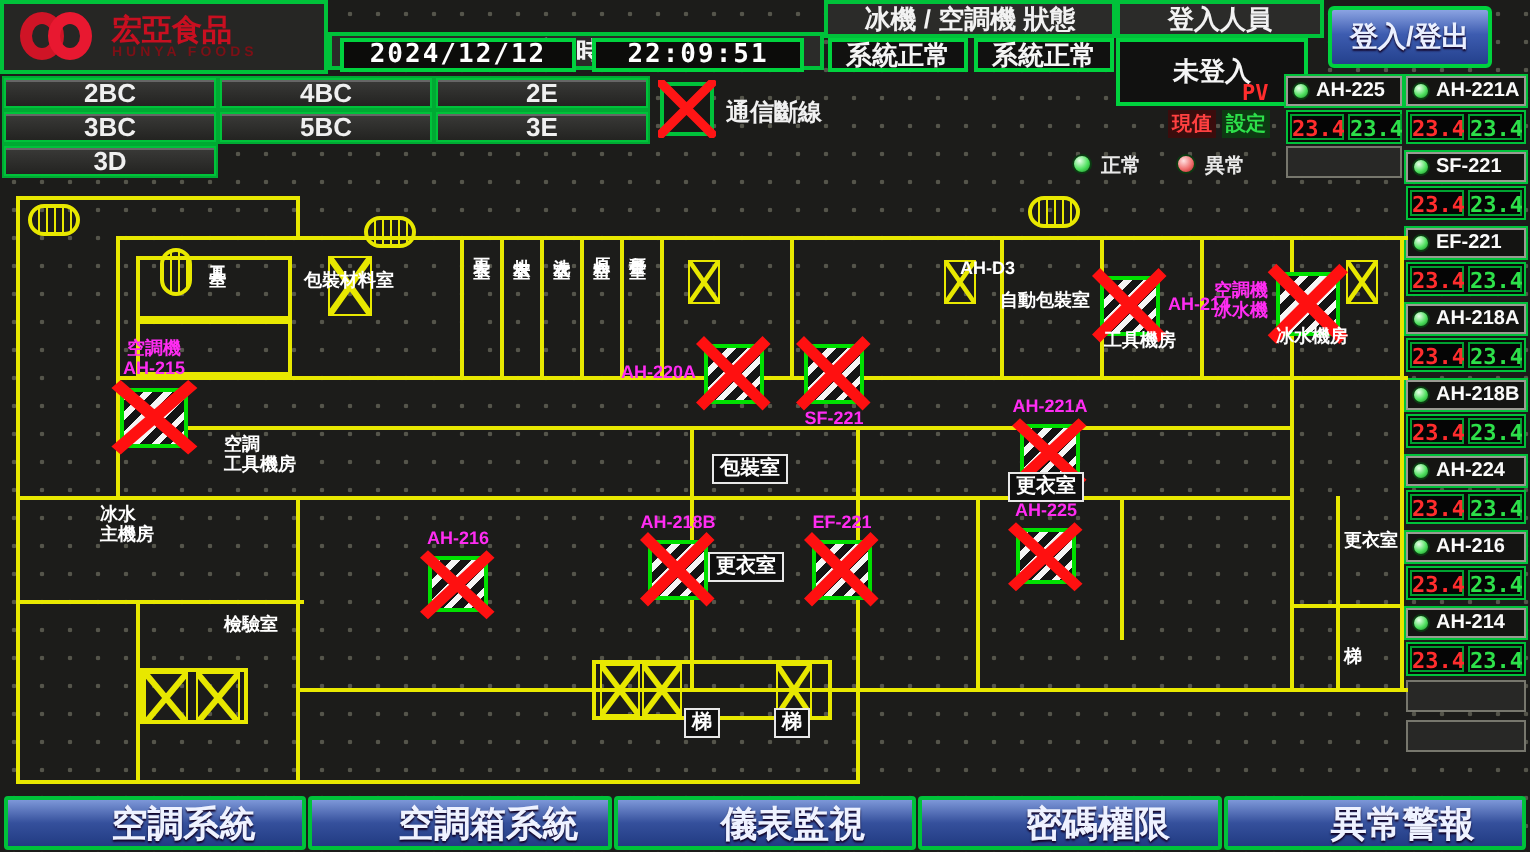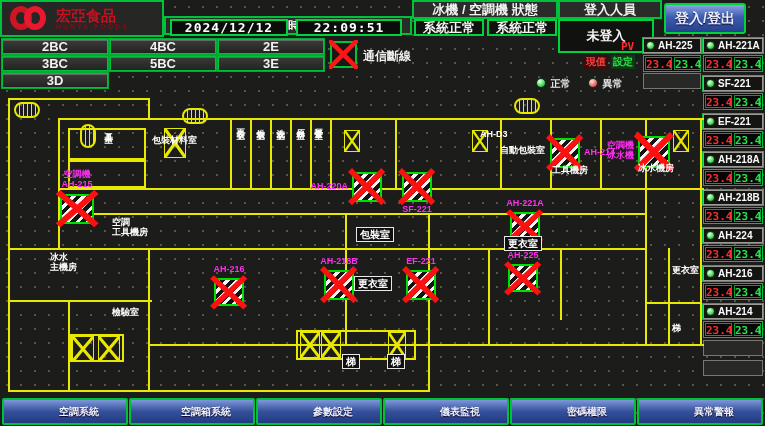--- a/index.html
+++ b/index.html
@@ -82,21 +82,21 @@
     line-height:1.1; white-space:pre-line; text-align:center; }
   .rlabel { position:absolute; color:#ffffff; font-weight:bold; font-size:9px;
     line-height:1.1; white-space:pre-line; }
   .rlabel.v { writing-mode:vertical-rl; letter-spacing:1px; font-size:8.5px; }
   .rlabel.b { border:1px solid #e8e8e8; background:#101010; padding:1px 3px; font-size:10px;margin-top:12px; }
 
   
   #nav { position:absolute; left:0; top:397px; width:765px; height:29px;
     display:flex; gap:1px; padding:1px 2px; }
   .nav-btn { flex:1; border:2px solid #00c23a; border-radius:2px; color:#eef2ff;
-    background:linear-gradient(#7d97d8,#35509c 50%,#213b82); font-weight:bold; font-size:10px;
+    background:linear-gradient(#7d97d8,#35509c 50%,#213b82); font-weight:bold; font-size:18px;
     display:flex; align-items:center; justify-content:center; cursor:pointer;
     text-shadow:0 1px 1px #102;padding-left:28px; }
 </style>
 </head>
 <body>
 
 <div id="screen">
 
   <div class="abs gbox" style="left:0;top:0;width:164px;height:37px;display:flex;align-items:center;gap:6px;padding-left:8px;">
     <div class="logo-arcs">
@@ -400,19 +400,18 @@
       <div class="rlabel b" style="left: 354px; top: 174px;">更衣室</div>
       <div class="rlabel" style="left: 672px; top: 176px;">更衣室</div>
       <div class="rlabel" style="left: 672px; top: 234px;">梯</div>
       <div class="rlabel b" style="left: 342px; top: 252px;">梯</div>
       <div class="rlabel b" style="left: 387px; top: 252px;">梯</div>
     </div>
 
   <div id="nav">
       <div class="nav-btn">空調系統</div>
       <div class="nav-btn">空調箱系統</div>
-      <div class="nav-btn">參數設定</div>
       <div class="nav-btn">儀表監視</div>
       <div class="nav-btn">密碼權限</div>
       <div class="nav-btn">異常警報</div>
     </div>
 
 </div>
 
 </body></html>

